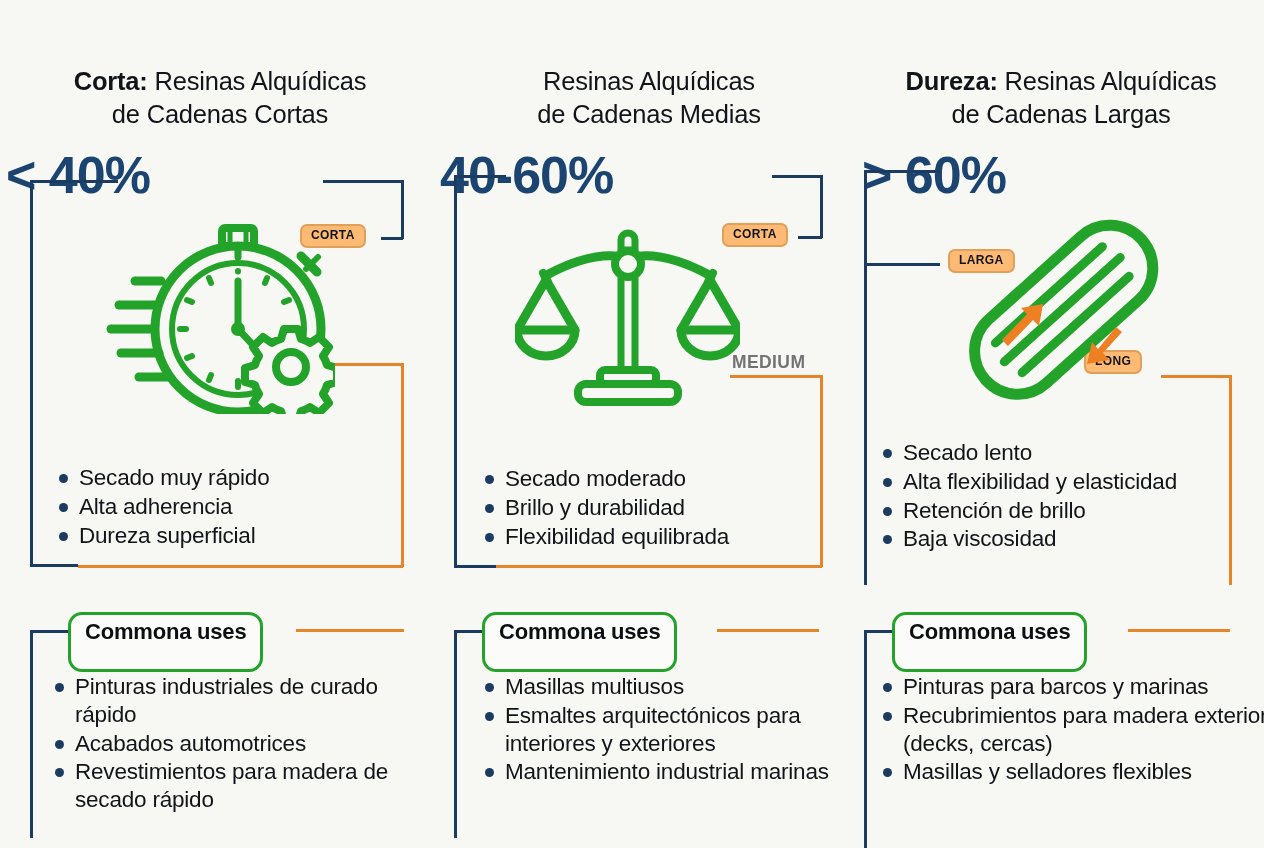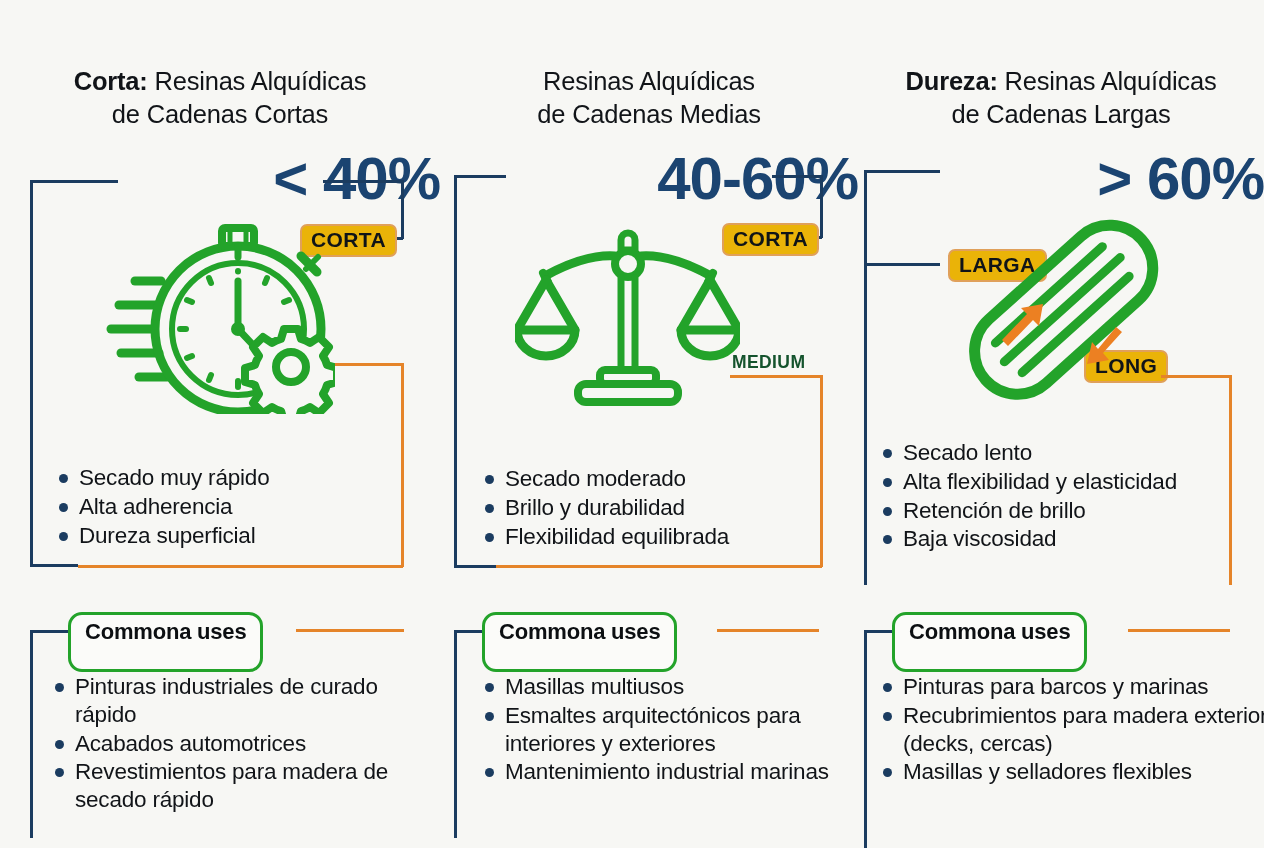--- a/index.html
+++ b/index.html
@@ -42,55 +42,55 @@
     letter-spacing: -0.2px;
     padding: 0 14px;
   }
   .heading b { font-weight: 700; }
 
   
   .pct {
     position: absolute;
     left: 0; right: 0;
     top: 132px;
-    text-align: right;
-    font-size: 60px;
+    text-align: left;
+    font-size: 52px;
     line-height: 1;
     font-weight: 700;
     color: #1b4471;
     letter-spacing: -1px;
   }
   #col-1 .pct { text-indent: 6px; }
   #col-3 .pct { text-indent: 4px; }
 
   
   .stroke { position: absolute; background: #1b3c60; }
   .stroke.o { background: #e58429; }
   .h2 { height: 2.5px; }
   .v2 { width: 2.5px; }
 
   
   .badge {
     position: absolute;
     border: 2px solid #e0a05a;
     border-radius: 7px;
-    background: #eab308;
-    font-size: 21px;
+    background: #fdba74;
+    font-size: 12px;
     font-weight: 700;
     color: #101418;
     letter-spacing: 0.4px;
     padding: 3px 9px 4px 9px;
     white-space: nowrap;
     line-height: 1.05;
   }
   .plain-label {
     position: absolute;
     font-size: 17.5px;
     font-weight: 700;
-    color: #14532d;
+    color: #737373;
     letter-spacing: 0.4px;
     white-space: nowrap;
   }
 
   
   .icon-wrap { position: absolute; }
 
   
   ul.blist {
     position: absolute;

